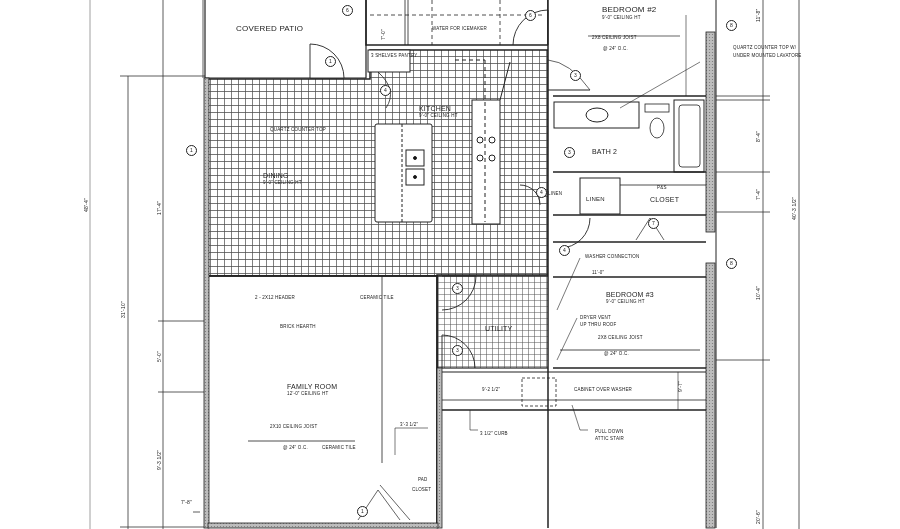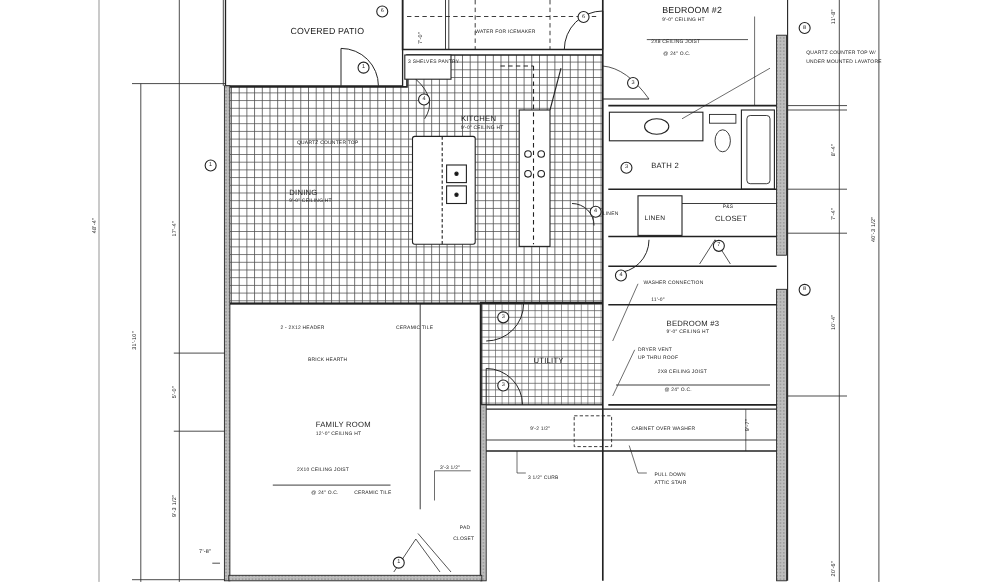--- a/index.html
+++ b/index.html
@@ -169,21 +169,21 @@
   <g stroke="#222" stroke-width="0.9" fill="#fff">
     <path d="M310 78 V44 A34 34 0 0 1 344 78 Z" fill="#fff"></path>
     <path d="M548 45 V10 A35 35 0 0 0 513 45" fill="none"></path>
     <path d="M442 276 H476 A34 34 0 0 1 442 310" fill="none"></path>
     <path d="M442 368 V335 A33 33 0 0 1 475 368" fill="none"></path>
     <path d="M590 218 A30 30 0 0 1 560 248" fill="none"></path>
     <path d="M520 185 A20 20 0 0 1 540 205" fill="none"></path>
   </g>
 </svg>
 
-<div class="lbl room" style="left:264px;top:25px;">Covered Patio</div>
+<div class="lbl room" style="left:236px;top:25px;">Covered Patio</div>
 
 <div class="lbl room" style="left:602px;top:6px;">Bedroom #2</div>
 <div class="lbl sub" style="left:602px;top:16px;">9'-0" Ceiling Ht</div>
 <div class="lbl sub" style="left:592px;top:36px;">2x8 Ceiling Joist</div>
 <div class="lbl sub" style="left:603px;top:47px;">@ 24" O.C.</div>
 
 <div class="lbl note" style="left:432px;top:27px;">Water for Icemaker</div>
 <div class="lbl note" style="left:733px;top:46px;">Quartz Counter Top w/</div>
 <div class="lbl note" style="left:733px;top:54px;">Under Mounted Lavatore</div>
 

